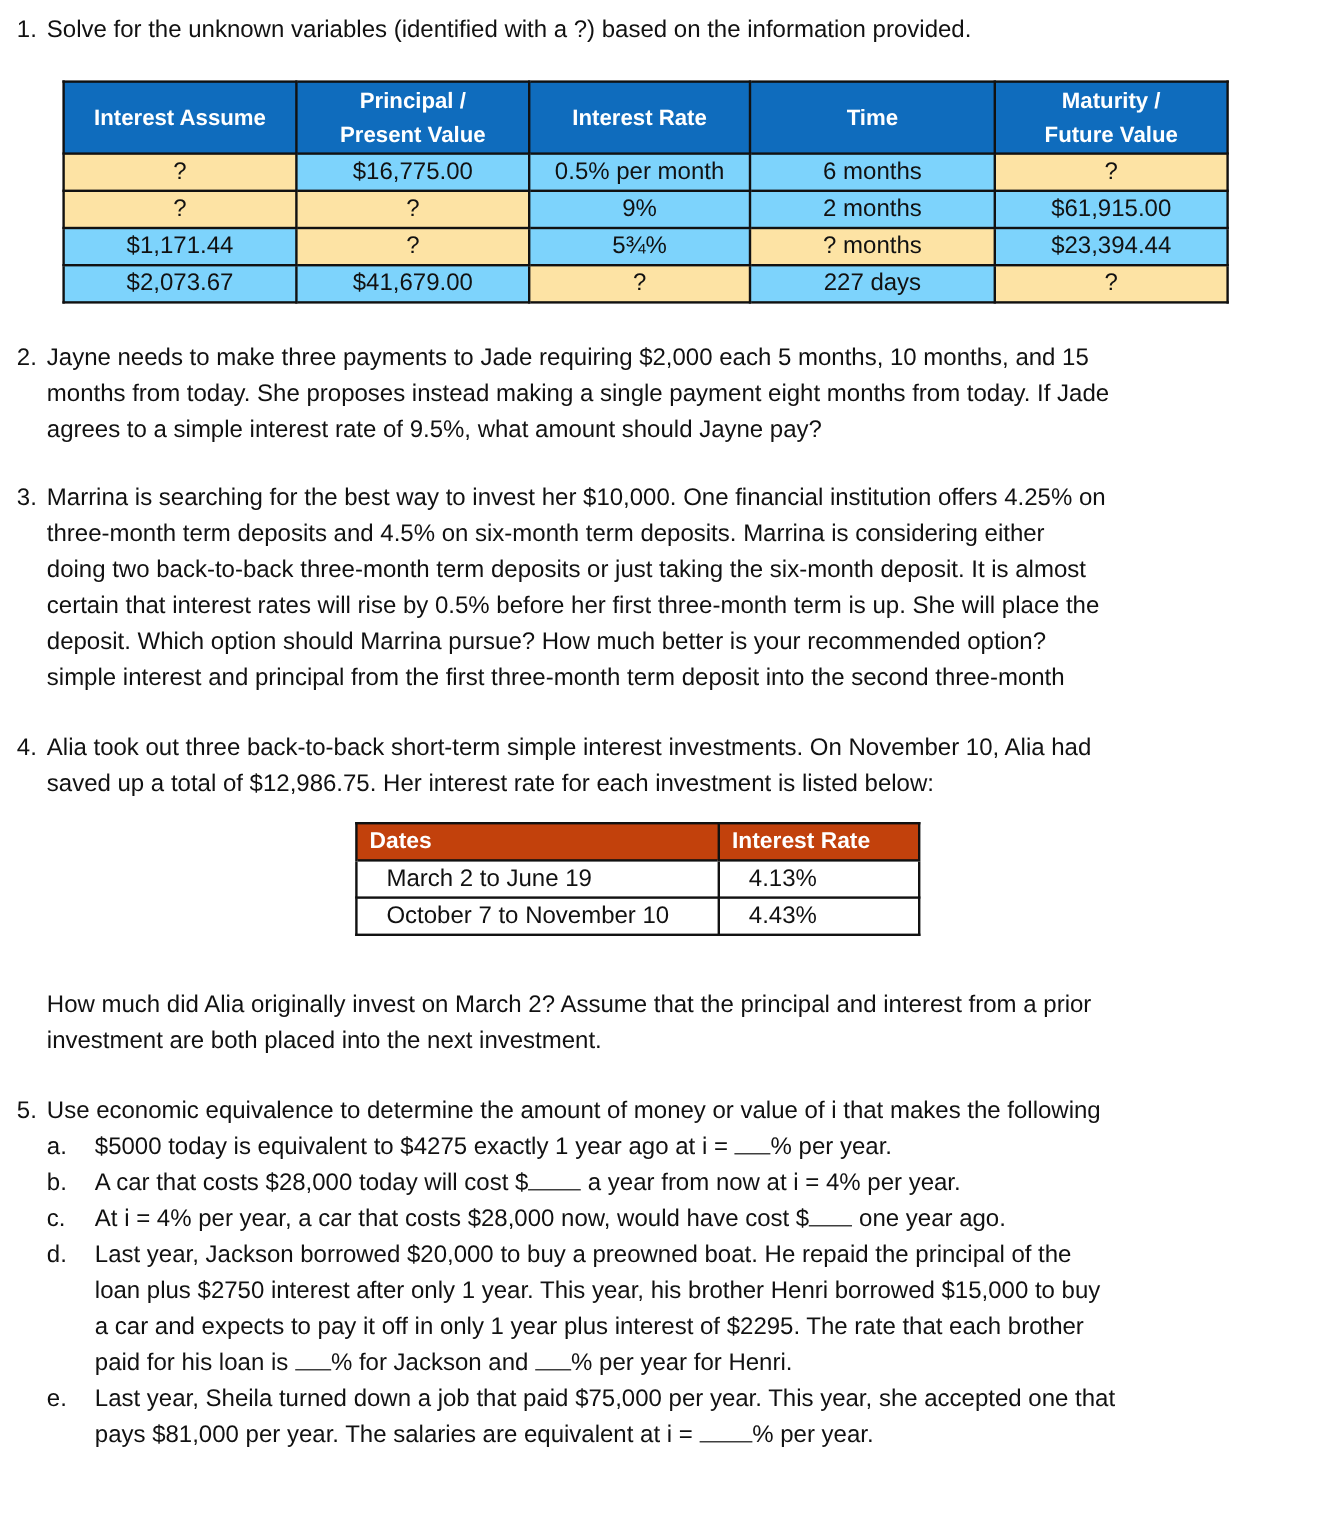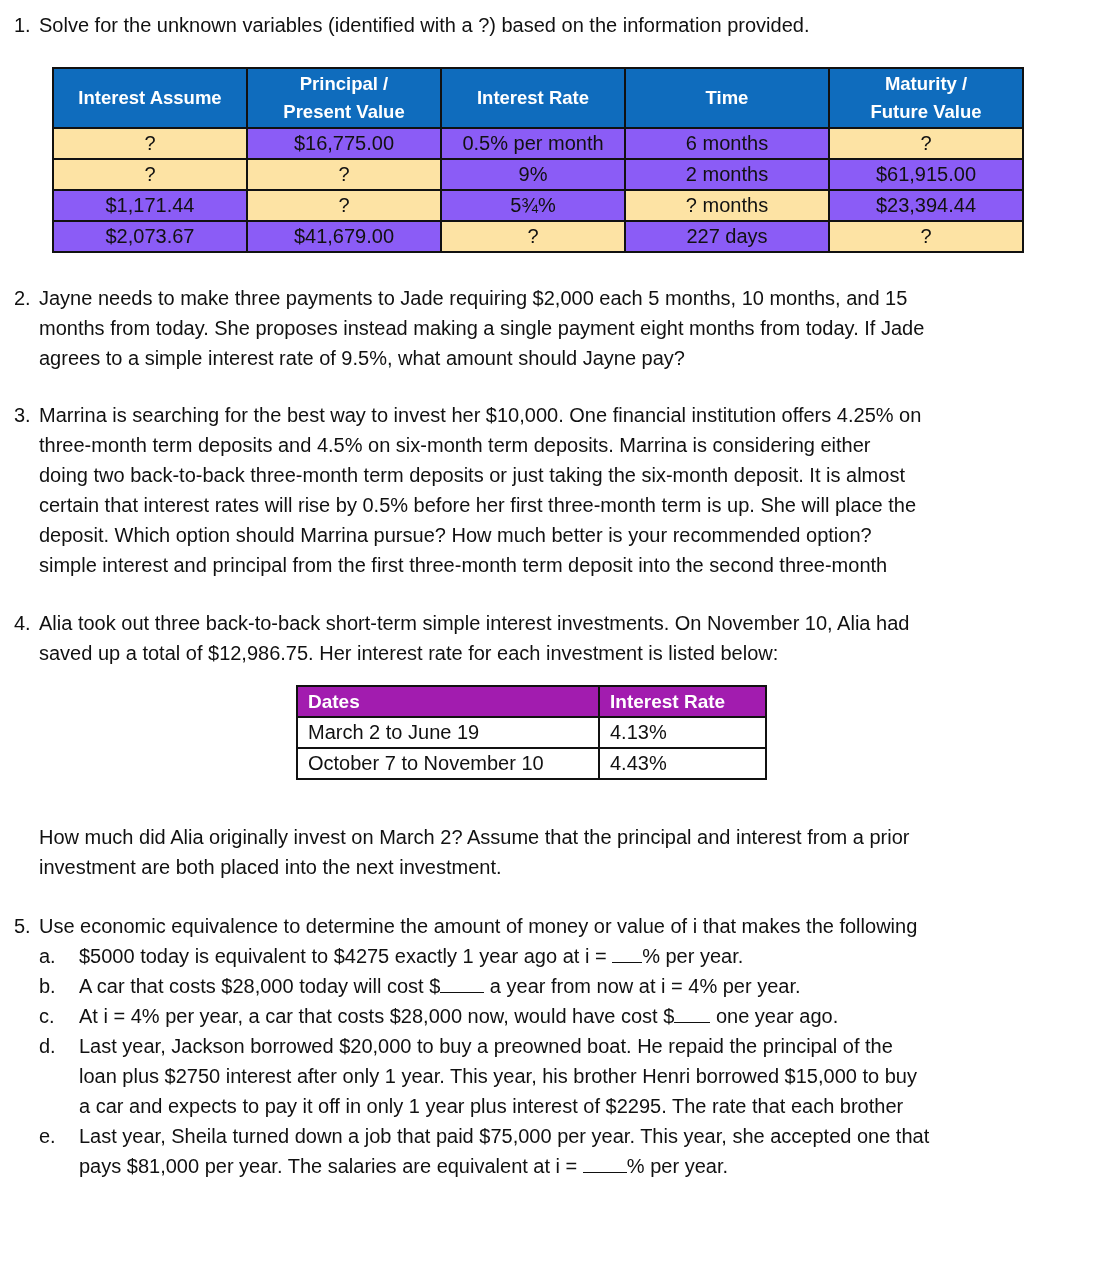--- a/index.html
+++ b/index.html
@@ -6,27 +6,27 @@
   body { width: 1115px; height: 1280px; position: relative; overflow: hidden;
          font-family: "Liberation Sans", "DejaVu Sans", sans-serif; color: #111; }
   .q { position: absolute; left: 14px; width: 1090px; font-size: 20px; line-height: 30px; }
   .q .num { position: absolute; left: 0; top: 0; }
   .q .body { margin-left: 25px; }
   .q .body p { margin: 0; }
   table { border-collapse: collapse; }
   .t1 { position: absolute; left: 52px; top: 67px; }
   .t1 th { background: #0f6cbd; color: #fff; font-weight: bold; font-size: 18.5px; line-height: 28px;
            border: 2px solid #111; padding: 0 6px; text-align: center; }
-  .t1 td { font-size: 20px; line-height: 29px; height: 29px; border: 2px solid #111; text-align: center; padding: 0 6px; background: #8b5cf6; }
+  .t1 td { font-size: 20px; line-height: 29px; height: 29px; border: 2px solid #111; text-align: center; padding: 0 6px; background: #7dd3fc; }
   .t1 td.unk { background: #fde3a4; }
   .t2 { position: absolute; left: 296px; top: 685px; }
-  .t2 th { background: #a21caf; color: #fff; font-weight: bold; font-size: 19px; line-height: 29px;
+  .t2 th { background: #c2410c; color: #fff; font-weight: bold; font-size: 19px; line-height: 29px;
            text-align: left; padding: 0 10px; border: 2px solid #111; border-bottom: 1px solid #111; }
   .t2 th + th { border-left: 1px solid #fff; }
-  .t2 td { font-size: 20px; line-height: 29px; text-align: left; padding: 0 10px; border: 2px solid #111; }
+  .t2 td { font-size: 20px; line-height: 29px; text-align: left; padding: 0 24px; border: 2px solid #111; }
   .sub { position: relative; margin-left: 0; }
   .sub .lbl { position: absolute; left: 0; }
   .sub .txt { margin-left: 40px; }
   .blank { display: inline-block; border-bottom: 1.5px solid #111; height: 18px; vertical-align: baseline; }
 </style>
 </head>
 <body>
 
 <div class="q" style="top:10px;">
   <span class="num">1.</span>
@@ -148,20 +148,21 @@
     <div class="sub">
       <span class="lbl">c.</span>
       <div class="txt"><span>At i = 4% per year, a car that costs $28,000 now, would have cost $</span><span class="blank" style="width:36px;"></span><span> one year ago.</span></div>
     </div>
     <div class="sub">
       <span class="lbl">d.</span>
       <div class="txt">
         <p>Last year, Jackson borrowed $20,000 to buy a preowned boat. He repaid the principal of the</p>
         <p>loan plus $2750 interest after only 1 year. This year, his brother Henri borrowed $15,000 to buy</p>
         <p>a car and expects to pay it off in only 1 year plus interest of $2295. The rate that each brother</p>
+        <p><span>paid for his loan is </span><span class="blank" style="width:30px;"></span><span>% for Jackson and </span><span class="blank" style="width:30px;"></span><span>% per year for Henri.</span></p>
       </div>
     </div>
     <div class="sub">
       <span class="lbl">e.</span>
       <div class="txt">
         <p>Last year, Sheila turned down a job that paid $75,000 per year. This year, she accepted one that</p>
         <p><span>pays $81,000 per year. The salaries are equivalent at i = </span><span class="blank" style="width:44px;"></span><span>% per year.</span></p>
       </div>
     </div>
   </div>

